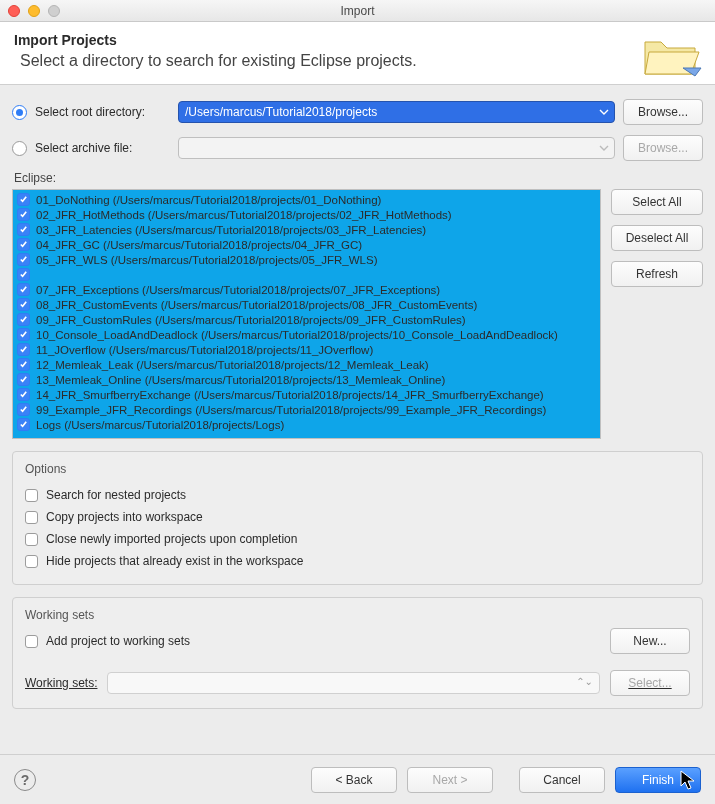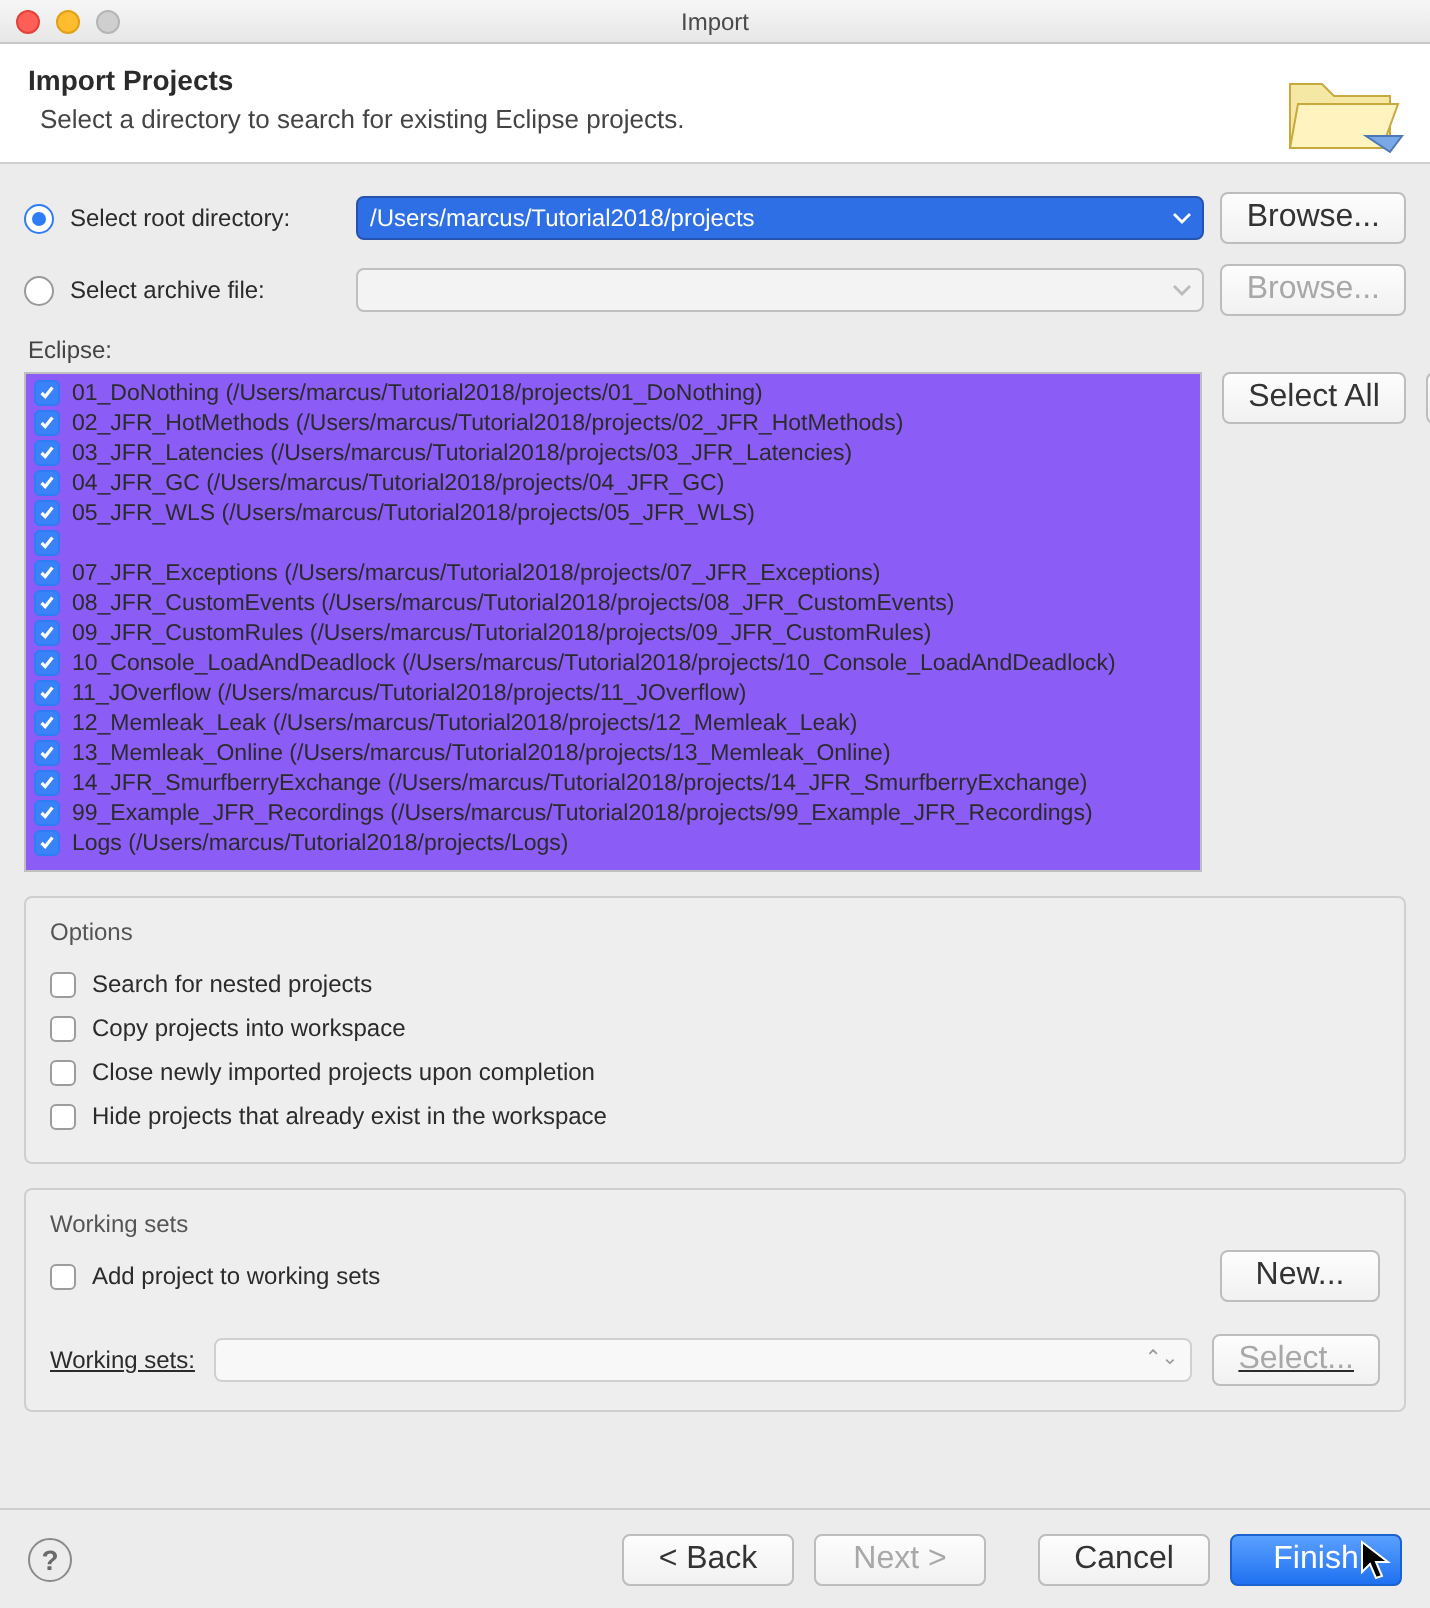--- a/index.html
+++ b/index.html
@@ -28,21 +28,21 @@
   .tl-yel { background:#febc2e; border:0.5px solid #e1a117;}
   .tl-grn { background:#cfcfcf; border:0.5px solid #b5b5b5;}
   .titlebar .title { margin:0 auto; font-size:12px; color:#4a4a4a;text-align:right; }
   .header {
     background:#fff;
     border-bottom:1px solid #cfcfcf;
     padding: 10px 14px 14px 14px;
     position:relative;
   }
   .header h1 { font-size:14px; font-weight:600; margin:0 0 4px 0;}
-  .header .sub { font-size:13px; color:#444; margin-left:6px;}
+  .header .sub { font-size:16px; color:#444; margin-left:6px;}
   .folder-icon { position:absolute; right:12px; top:6px; }
   .content { padding: 14px 12px 6px 12px; }
   .row { display:flex; align-items:center; margin-bottom:10px; gap:8px; }
   .radio {
     width:15px; height:15px; border-radius:50%; border:1px solid #9a9a9a;
     display:inline-flex; align-items:center; justify-content:center; background:#fff;
     flex:none;
   }
   .radio.sel { border-color:#2f7df6; }
   .radio.sel::after { content:""; width:7px; height:7px; border-radius:50%; background:#2f7df6; }
@@ -52,41 +52,41 @@
     background:#fff; display:flex; align-items:center; padding:0 6px;
     position:relative; font-size:12px;
   }
   .combo.highlight { background:#2f6fe6; color:#fff; border-color:#2553ad; }
   .combo .chev { position:absolute; right:4px; width:12px; height:12px;
     display:flex; align-items:center; justify-content:center; }
   .combo.disabled { background:#f3f3f3; color:#999; }
   .btn {
     height:22px; border:1px solid #bdbdbd; border-radius:4px;
     background:linear-gradient(#fdfdfd,#f1f1f1);
-    font-size:16px; padding:12px 12px; min-width:80px; text-align:center;
+    font-size:12px; padding:12px 12px; min-width:80px; text-align:center;
     display:inline-flex; align-items:center; justify-content:center;
     color:#333; cursor:default;
   }
   .btn.wide { min-width:92px; }
   .btn.disabled { color:#a8a8a8; }
   .btn.primary { background:linear-gradient(#5aa0ff,#1f71f0); border-color:#1b61cf; color:#fff; }
   .section-label { font-size:12px; color:#444; margin:4px 0 4px 2px; }
   .proj-area { display:flex; gap:10px; }
   .proj-list {
-    flex:1; background:#8b5cf6; border:1px solid #bfbfbf;
+    flex:1; background:#0ea5e9; border:1px solid #bfbfbf;
     height:250px; overflow:hidden; padding:2px 4px;
   }
   .proj-row { display:flex; align-items:center; height:15px; gap:6px; font-size:11.5px; white-space:nowrap;}
   .check {
     width:13px; height:13px; border-radius:3px; border:1px solid #2f7df6;
     background:#3a82f7; display:inline-flex; align-items:center; justify-content:center; flex:none;
   }
   .check svg { display:block; }
   .check.empty { background:#fff; border-color:#9c9c9c; }
-  .side-btns { display:flex; gap:10px; width:92px; }
+  .side-btns { display:flex; flex-direction:column; gap:10px; width:92px; }
   .panel {
     border:1px solid #cfcfcf; border-radius:4px; background:#ededede8;
     padding:10px 12px 12px 12px; margin-top:12px;
   }
   .panel-title { font-size:12px; color:#555; margin-bottom:8px; }
   .opt-row { display:flex; align-items:center; gap:8px; height:22px; font-size:12px;}
   .ws-row { display:flex; align-items:center; gap:10px; margin-top:18px;text-decoration:underline;}
   .ws-select { flex:1; height:22px; border:1px solid #d0d0d0; border-radius:4px; background:#f8f8f8; position:relative;}
   .ws-select .dd { position:absolute; right:6px; top:3px; color:#999; font-size:10px;}
   .footer {

